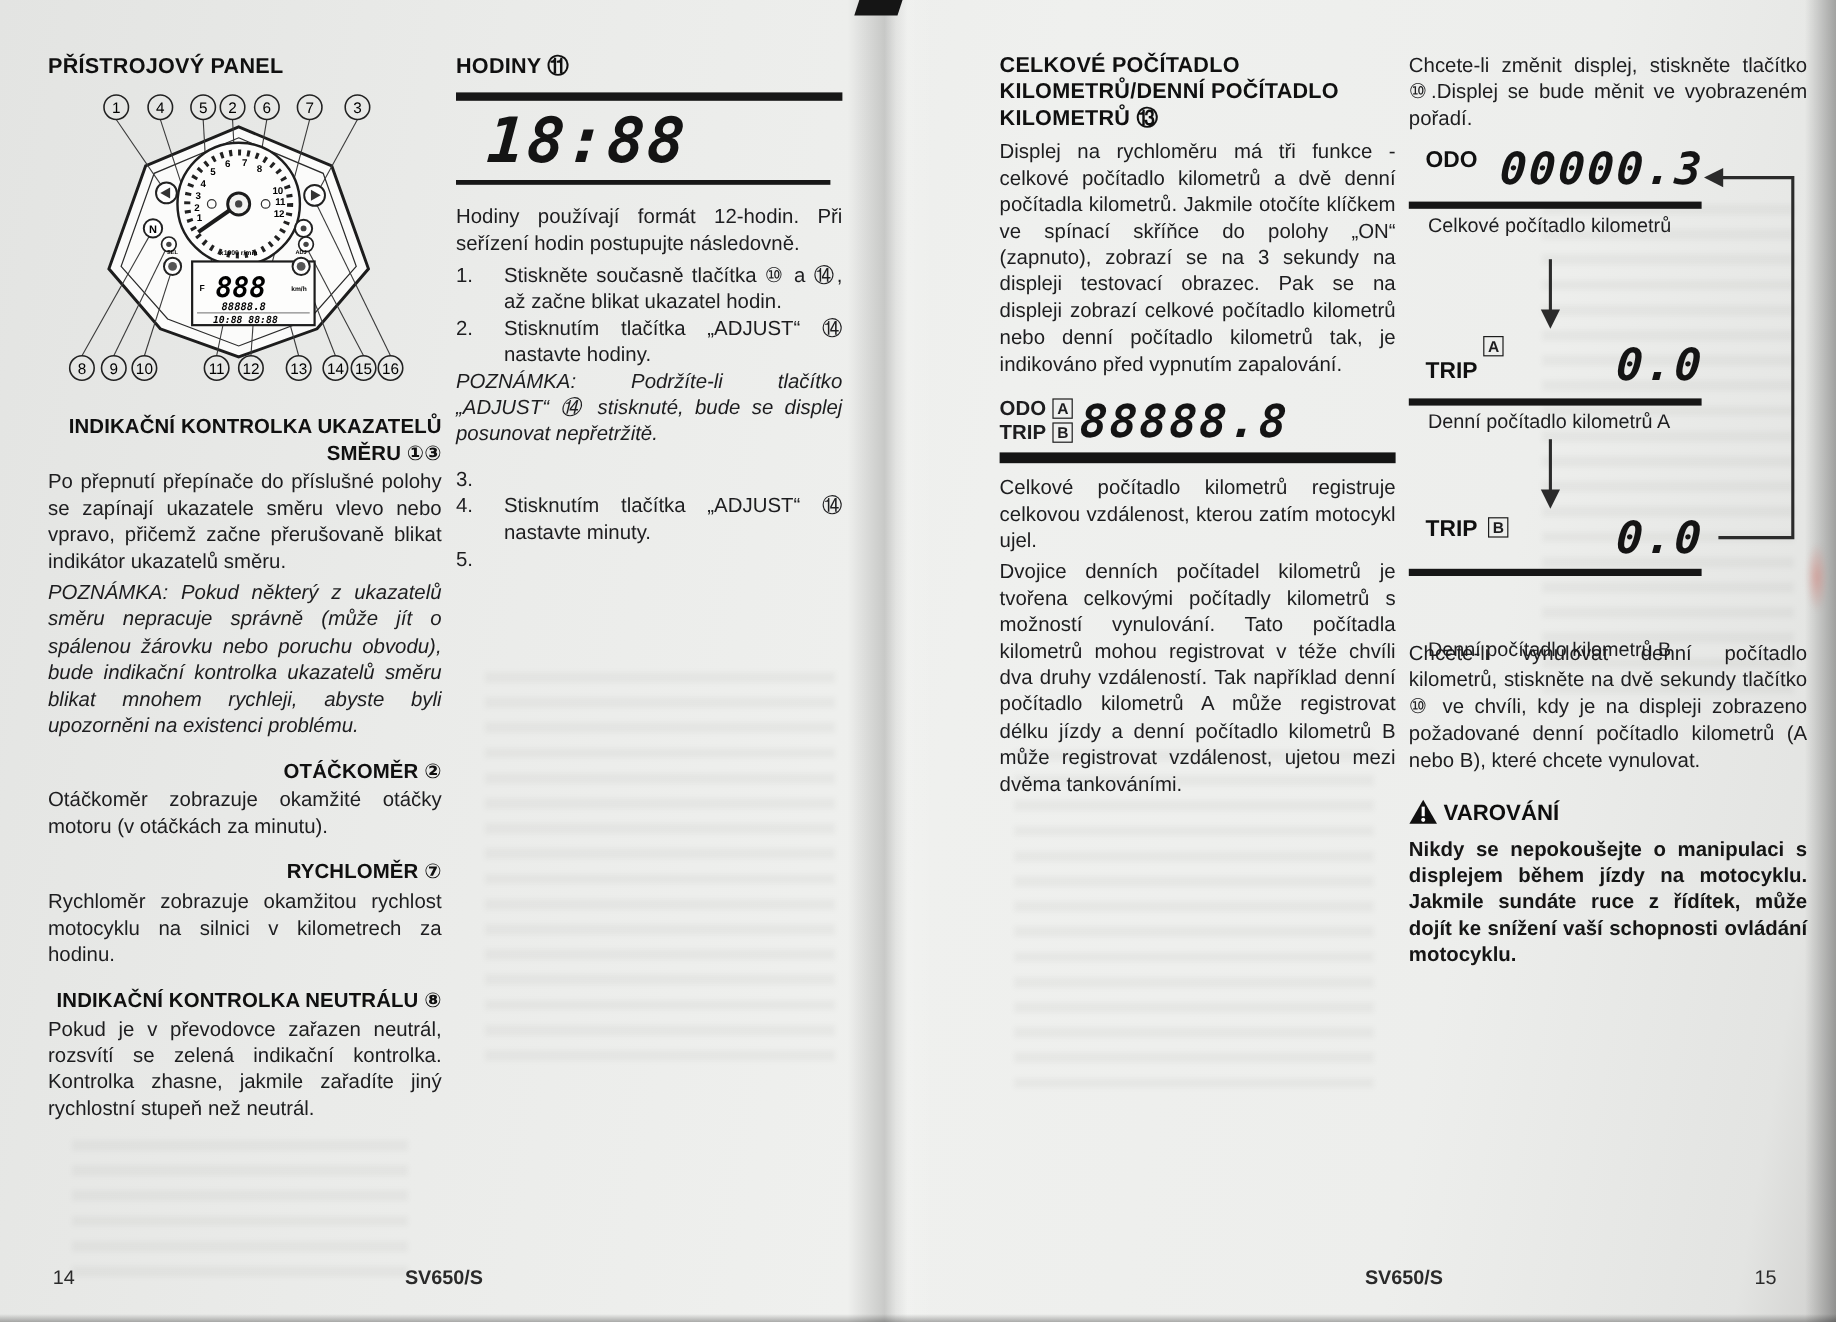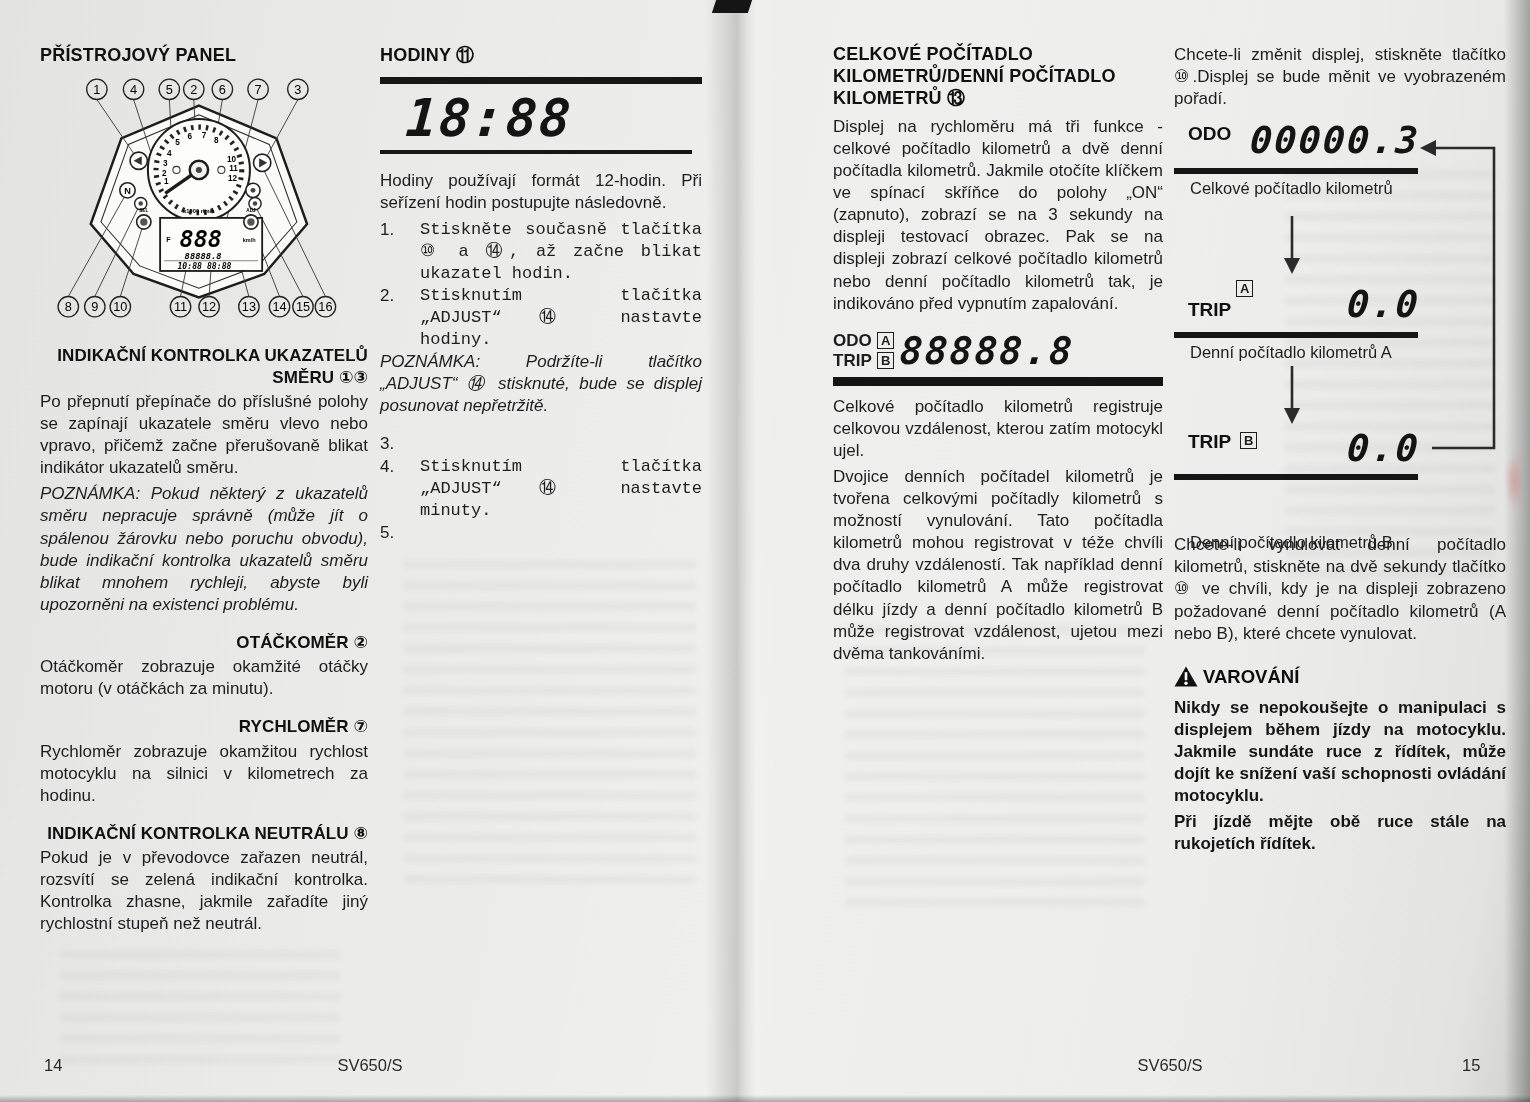--- a/index.html
+++ b/index.html
@@ -27,21 +27,21 @@
   #col3{left:833px;width:330px;}
   #col4{left:1174px;width:332px;}
   h2.title{font-size:18px;font-weight:bold;color:#101010;margin:0 0 6px 0;text-align:left;letter-spacing:.2px;}
   h3.sec{font-size:17px;font-weight:bold;color:#101010;margin:16px 0 3px 0;text-align:right;letter-spacing:.1px;line-height:1.25;}
   p{margin:0 0 4px 0;}
   p.gap{}
   .note{font-style:italic;}
   
   .step{display:flex;margin:0;}
   .step-n{width:40px;flex:0 0 40px;}
-  .step-t{flex:1;text-align:justify;font-family:Liberation Mono, monospace;}
+  .step-t{flex:1;text-align:justify;}
   
   .lcd{font-family:"DejaVu Sans Mono",monospace;font-weight:bold;font-style:italic;color:#141414;
     transform:skewX(-4deg);letter-spacing:2px;white-space:nowrap;}
   
   .clock-block{margin:10px 0 16px 0;}
   .bar{background:#171717;}
   .clock-bar-top{height:7px;width:100%;margin-bottom:8px;}
   .clock-digits{font-size:52px;line-height:1;margin:2px 0 6px 26px;}
   .clock-bar-bottom{height:4px;width:97%;margin-top:6px;}
   
@@ -60,21 +60,21 @@
   .fd-value{position:absolute;right:86px;top:0;font-size:37px;line-height:1;}
   .fd-bar{position:absolute;left:0;right:88px;height:6px;background:#161616;}
   .fd-caption{position:absolute;left:16px;right:60px;font-size:16.5px;text-align:left;}
   .fd svg{position:absolute;inset:0;pointer-events:none;}
   
   .warn-head{display:flex;justify-content:flex-start;align-items:center;gap:5px;margin:20px 0 8px 0;}
   .warn-title{font-weight:bold;font-size:18.5px;color:#0e0e0e;}
   .bold-par{font-weight:bold;color:#151515;}
   
   .foot{position:absolute;top:1056px;font-size:16.5px;color:#2a2a2a;}
-  .foot-model{font-weight:normal;}
+  .foot-model{font-weight:bold;}
   #foot-14{left:44px;}
   #foot-sv-left{left:0;width:740px;text-align:center;}
   #foot-sv-right{left:840px;width:660px;text-align:center;}
   #foot-15{left:1462px;}
   
   .panel-wrap{margin:2px 0 4px -6px;text-align:left;}
   svg text{font-family:"Liberation Sans","DejaVu Sans",sans-serif;}
   svg .mono{font-family:"DejaVu Sans Mono",monospace;font-weight:bold;}
 </style>
 </head>
@@ -317,21 +317,20 @@
 
     <div class="warn-head">
       <svg width="24" height="21" viewBox="0 0 24 21">
         <path d="M12 0.5 L23.5 20.5 H0.5 Z" fill="#101010"></path>
         <rect x="10.7" y="6.2" width="2.6" height="8" fill="#fff"></rect>
         <circle cx="12" cy="17.2" r="1.7" fill="#fff"></circle>
       </svg>
       <span class="warn-title">VAROVÁNÍ</span>
     </div>
     <p class="bold-par">Nikdy se nepokoušejte o manipulaci s displejem během jízdy na motocyklu. Jakmile sundáte ruce z řídítek, může dojít ke snížení vaší schopnosti ovládání motocyklu.</p>
-    <p class="bold-par gap">Při jízdě mějte obě ruce stále na rukojetích řídítek.</p>
   </div>
 
   <div class="foot" id="foot-14">14</div>
   <div class="foot foot-model" id="foot-sv-left">SV650/S</div>
   <div class="foot foot-model" id="foot-sv-right">SV650/S</div>
   <div class="foot" id="foot-15">15</div>
 
   <div class="spine-shade"></div>
   <div class="spine-mark"></div>
   <div class="right-edge-shade"></div>

